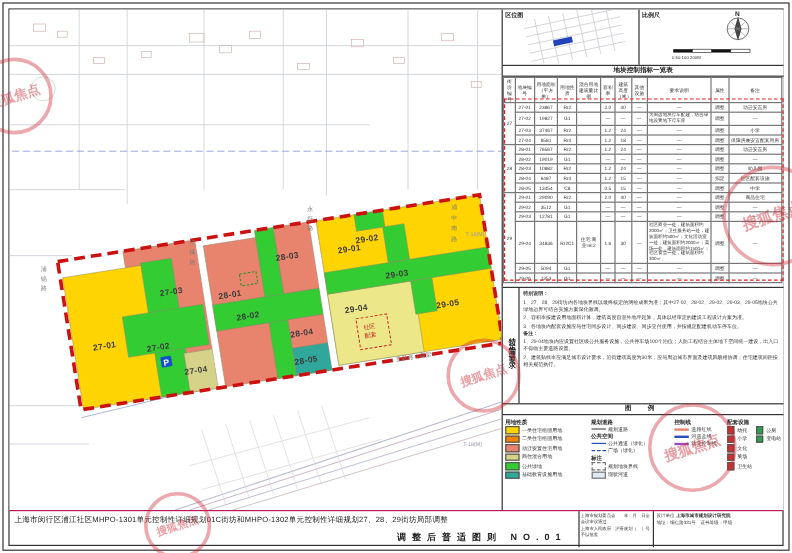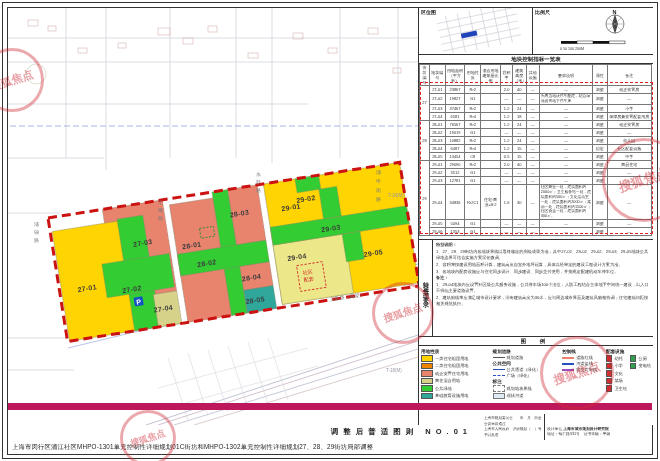--- a/index.html
+++ b/index.html
@@ -43,21 +43,21 @@
       font-size:5.5px;font-weight:bold;line-height:9px;letter-spacing:6px;color:#222;}
   #sec-legend{top:338px;height:79px;display:flex;font-size:4.2px;color:#333;}
   .leg-col{padding:2px 2px;box-sizing:border-box;}
   .leg-head{font-weight:bold;font-size:4.6px;margin:1px 0 1px 0;color:#222;}
   .leg-row{display:flex;align-items:center;margin-bottom:1px;white-space:nowrap;}
   .swatch{width:10px;height:4.5px;border:0.5px solid #555;margin-right:2px;flex:0 0 auto;}
   .lineswatch{width:12px;height:0;border-top:1.2px solid #888;margin-right:2px;flex:0 0 auto;}
   .boxdash{width:10px;height:4.5px;border:0.7px dashed #777;margin-right:2px;flex:0 0 auto;}
   .sq{width:4.5px;height:4.5px;margin-right:2px;border:0.5px solid #555;flex:0 0 auto;}
   
-  #titlebar{position:absolute;left:8px;top:403px;width:644px;height:30px;border-top:7px solid #be185d;display:flex;align-items:flex-end;}
+  #titlebar{position:absolute;left:8px;top:425px;width:644px;height:30px;border-top:1px solid #be185d;display:flex;}
   #title-cell{width:474px;border-right:1px solid #333;position:relative;}
   #title-line1{position:absolute;left:4px;top:3px;width:466px;font-size:6.3px;color:#222;letter-spacing:.2px;}
   #title-line2{position:absolute;right:10px;bottom:3px;font-size:7.5px;font-weight:bold;letter-spacing:5px;color:#222;}
   #approve-cell{width:62px;border-right:1px solid #333;font-size:3.6px;color:#333;line-height:1.5;padding:2px 1px;box-sizing:border-box;}
   #design-cell{flex:1;font-size:3.8px;color:#333;padding:2px 2px;box-sizing:border-box;line-height:1.5;}
   .design-name{font-weight:bold;}
   
   .stamp{position:absolute;border:3px solid rgba(205,40,50,.40);border-radius:50%;
          display:flex;align-items:center;justify-content:center;pointer-events:none;}
   .stamp span{color:rgba(205,40,50,.45);font-weight:bold;transform:rotate(-18deg);}

